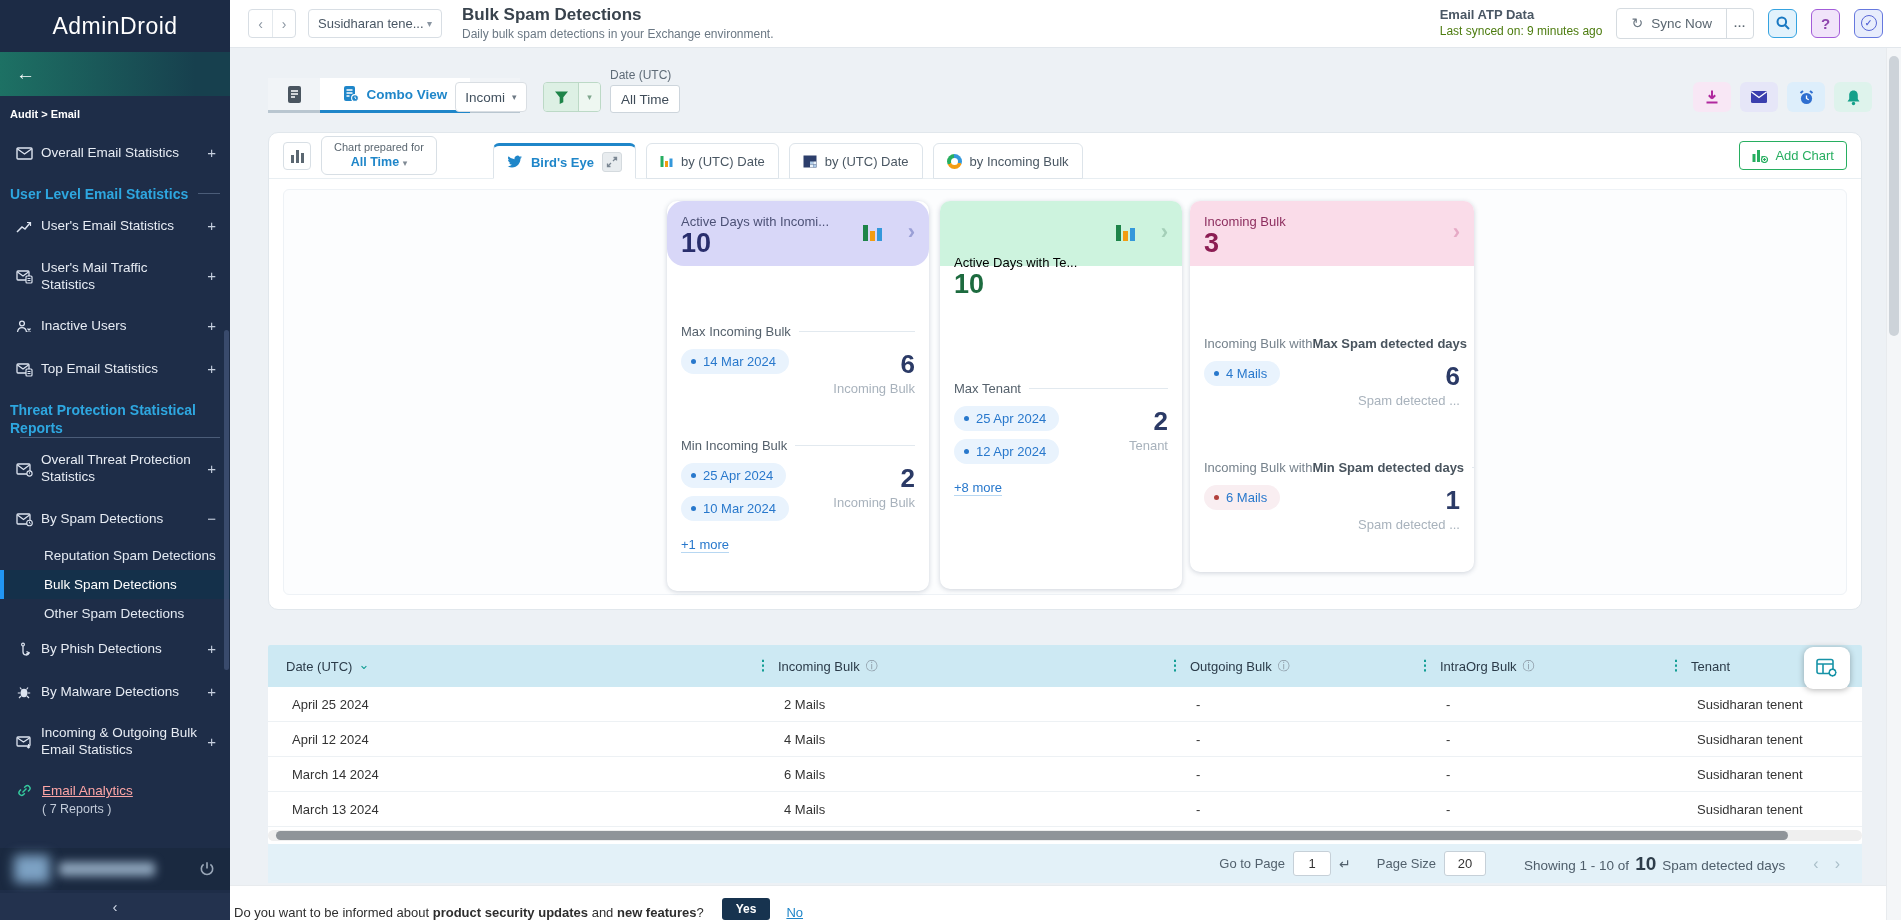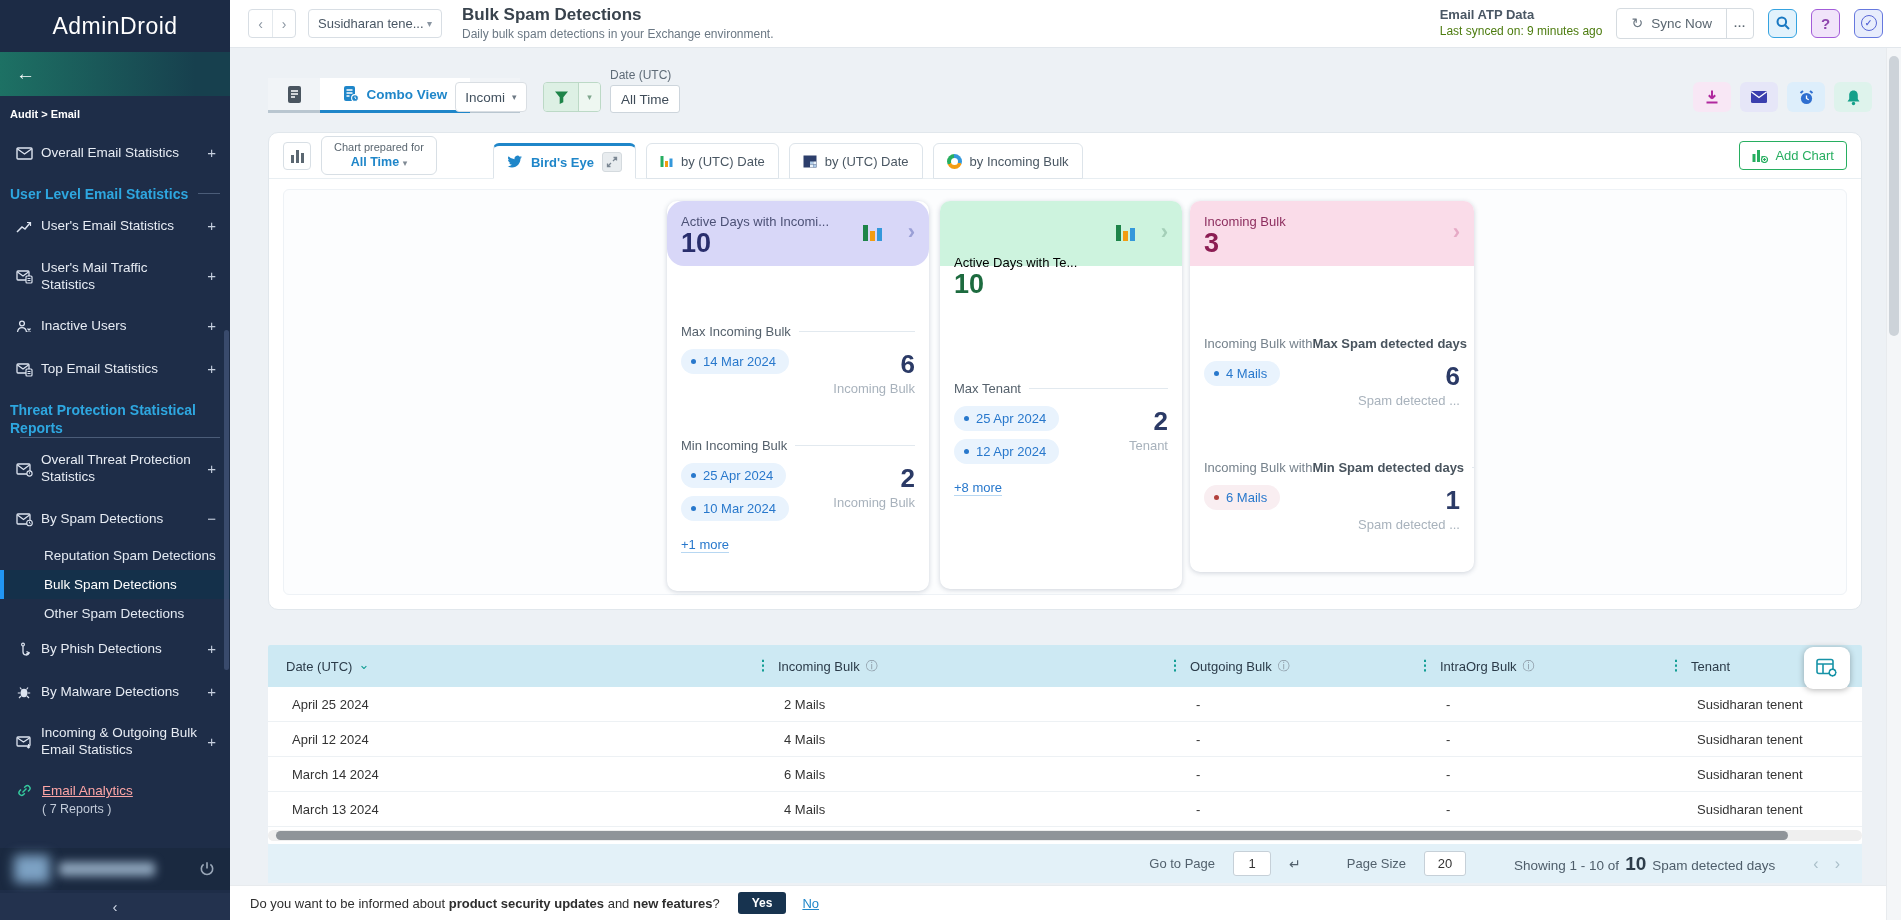--- a/index.html
+++ b/index.html
@@ -127,31 +127,31 @@
   .sort { color:#129e94; font-size:13px; margin-top:-4px; }
   .info { color:#8a97a3; font-size:12px; }
   .c0{width:492px;} .c1{width:412px;} .c2{width:250px;} .c3{width:251px;} .c4{flex:1;}
   .tr { display:flex; height:35px; align-items:center; border-bottom:1px solid #edf1f4; font-size:13px; color:#333; }
   .td { padding-left:24px; }
   .hscroll { height:11px; background:#efefef; margin:3px 0 4px; position:relative; border-radius:6px; }
   .hthumb { position:absolute; left:8px; top:1px; height:9px; width:1512px; background:#8f9499; border-radius:5px; cursor:pointer; }
   .col-settings { position:absolute; right:12px; top:2px; width:46px; height:42px; background:#fff; border-radius:9px; box-shadow:0 1px 6px rgba(0,0,0,.3); display:flex; align-items:center; justify-content:center; cursor:pointer; }
 
   
-  .pager { position:absolute; left:268px; top:844px; width:1594px; height:39px; background:#e3f1f8; display:flex; align-items:center; justify-content:flex-end; font-size:13px; color:#52616d; padding-right:22px;gap:10px; }
+  .pager { position:absolute; left:268px; top:844px; width:1594px; height:39px; background:#e3f1f8; display:flex; align-items:center; justify-content:flex-end; font-size:13px; color:#52616d; padding-right:22px; }
   .pg-input { width:38px; height:25px; border:1px solid #c6d0d8; border-radius:3px; text-align:center; font-size:13px; color:#333; background:#fff; margin:0 8px; font-family:"Liberation Sans",sans-serif; }
   .enter { color:#52616d; font-size:14px; }
   .pg-gap { width:26px; }
   .showing { display:flex; align-items:baseline; gap:6px; color:#4e5d6a; font-size:13.5px; margin-left:30px; }
   .total { font-size:19px; font-weight:700; color:#2e3d4a; }
   .pg-chevs { margin-left:28px; color:#aabfc9; font-size:16px; display:flex; gap:16px; }
   .pg-chevs span { cursor:pointer; }
 
   
-  .prompt { position:absolute; left:230px; top:885px; width:1671px; height:35px; background:#fff; border-top:1px solid #e8ebee; display:flex; align-items:center; padding-left:20px; font-size:13px; color:#2e2e2e; }
+  .prompt { position:absolute; left:230px; top:885px; width:1671px; height:35px; background:#fff; border-top:1px solid #e8ebee; display:flex; align-items:flex-end; padding-left:4px; font-size:13px; color:#2e2e2e; }
   .prompt b { font-weight:700; }
   .yes-btn { background:#17334f; color:#fff; font-size:12px; font-weight:700; padding:4px 14px; border-radius:3px; border:none; margin-left:18px; cursor:pointer; font-family:"Liberation Sans",sans-serif; }
   .no-link { color:#1f86c9; text-decoration:underline; margin-left:16px; cursor:pointer; }
 
   
   .vscroll { position:absolute; right:0; top:48px; width:15px; height:872px; background:#f4f6f8; border-left:1px solid #e8ebee; }
   .vthumb { position:absolute; left:2px; right:2px; top:8px; height:280px; background:#cdd3d9; border-radius:5px; cursor:pointer; }
 </style>
 </head>
 <body>

